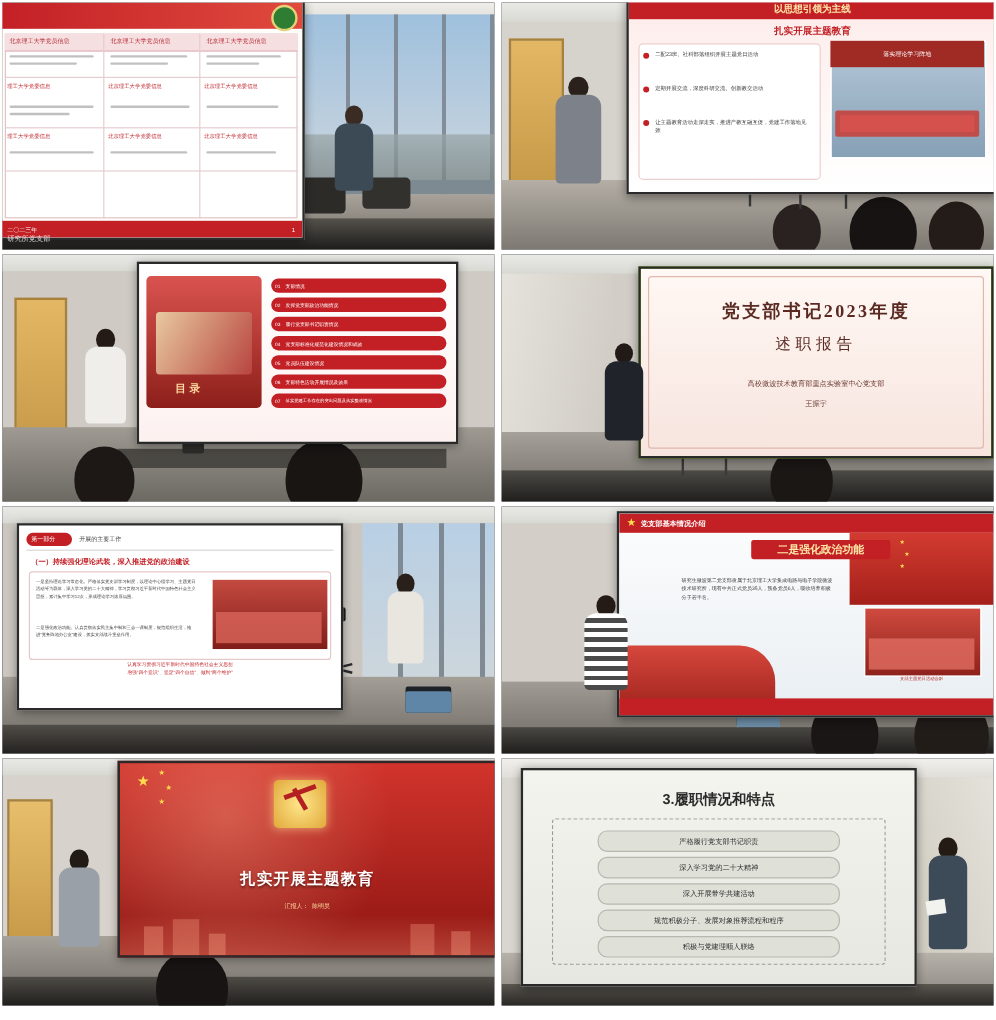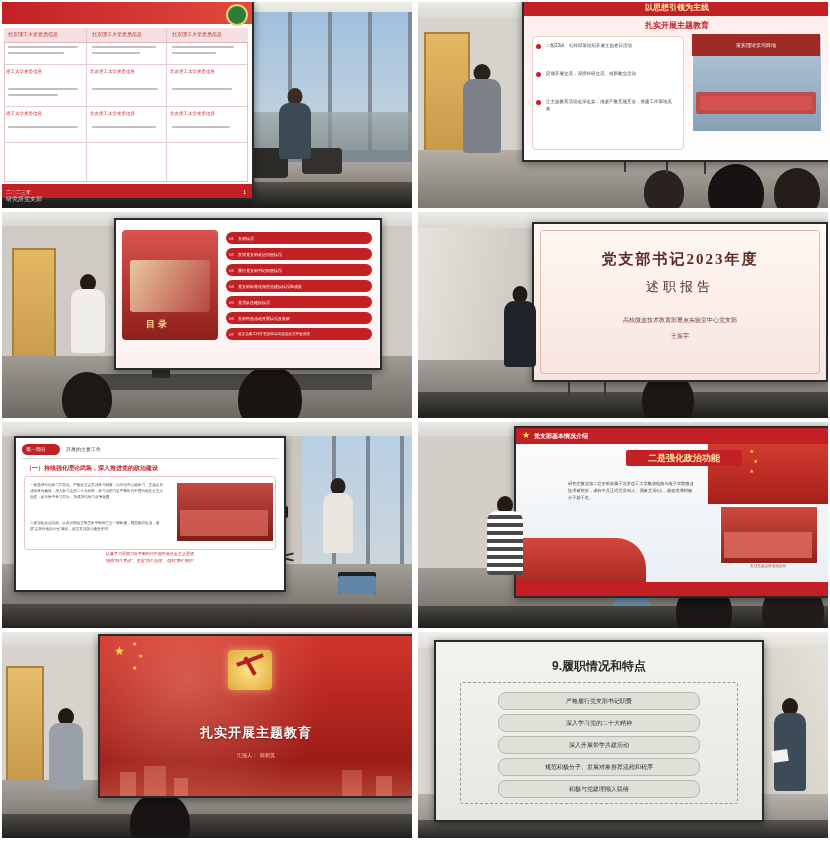--- a/index.html
+++ b/index.html
@@ -364,21 +364,21 @@
     <div class="room">
       <div style="position:absolute;inset:0;background:#d9d6cf"></div>
       <div class="ceil" style="height:16px;background:linear-gradient(#f1f0ec,#e0ded9)"></div>
       <div style="position:absolute;right:0;top:16px;bottom:40px;width:68px;background:linear-gradient(250deg,#e5e2db,#cecabf)"></div>
       <div style="position:absolute;left:0;right:0;bottom:0;height:44px;background:linear-gradient(#b6b1a9,#86827b)"></div>
       <div style="position:absolute;left:0;right:0;bottom:0;height:18px;background:linear-gradient(#5a5751,#2a2825)"></div>
     </div>
     <div class="screen" style="left:16px;top:8px;width:326px;height:178px;border-width:2px;background:#eff0ea">
       <div class="sc-in">
         <div style="position:absolute;inset:0;background:linear-gradient(#f4f4ee,#e6e7e0)"></div>
-        <div style="position:absolute;left:0;right:0;top:16px;text-align:center;font-size:12px;color:#2a2a2a;font-weight:bold">9.履职情况和特点</div>
+        <div style="position:absolute;left:0;right:0;top:16px;text-align:center;font-size:12px;color:#2a2a2a;font-weight:bold">3.履职情况和特点</div>
         <div style="position:absolute;left:24px;top:40px;right:24px;bottom:16px;border:1px dashed #9a9a92;border-radius:3px"></div>
         <div style="position:absolute;left:62px;top:50px;width:200px;height:16px;background:#dfe0d8;border:1px solid #b7b8b0;border-radius:8px;font-size:6px;color:#2f2f2f;display:flex;align-items:center;justify-content:center">严格履行党支部书记职责</div>
         <div style="position:absolute;left:62px;top:72px;width:200px;height:16px;background:#dfe0d8;border:1px solid #b7b8b0;border-radius:8px;font-size:6px;color:#2f2f2f;display:flex;align-items:center;justify-content:center">深入学习党的二十大精神</div>
         <div style="position:absolute;left:62px;top:94px;width:200px;height:16px;background:#dfe0d8;border:1px solid #b7b8b0;border-radius:8px;font-size:6px;color:#2f2f2f;display:flex;align-items:center;justify-content:center">深入开展带学共建活动</div>
         <div style="position:absolute;left:62px;top:116px;width:200px;height:16px;background:#dfe0d8;border:1px solid #b7b8b0;border-radius:8px;font-size:6px;color:#2f2f2f;display:flex;align-items:center;justify-content:center">规范积极分子、发展对象推荐流程和程序</div>
         <div style="position:absolute;left:62px;top:138px;width:200px;height:16px;background:#dfe0d8;border:1px solid #b7b8b0;border-radius:8px;font-size:6px;color:#2f2f2f;display:flex;align-items:center;justify-content:center">积极与党建理顺人联络</div>
       </div>
     </div>
     <div class="pers" style="left:352px;top:66px;width:40px;height:110px">
       <div class="h" style="width:16px;height:18px;background:#241b15"></div>

